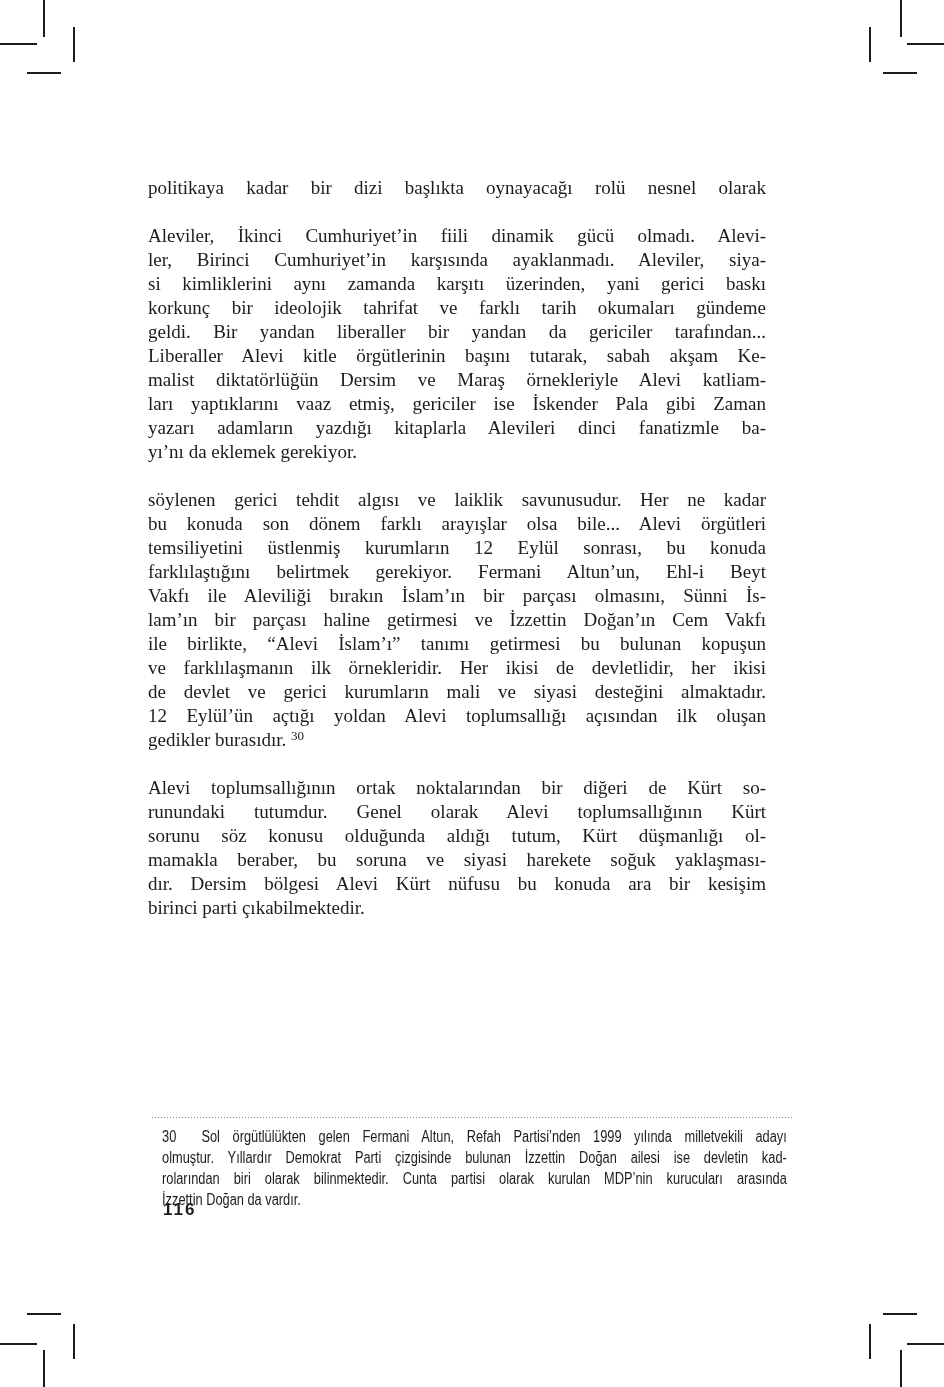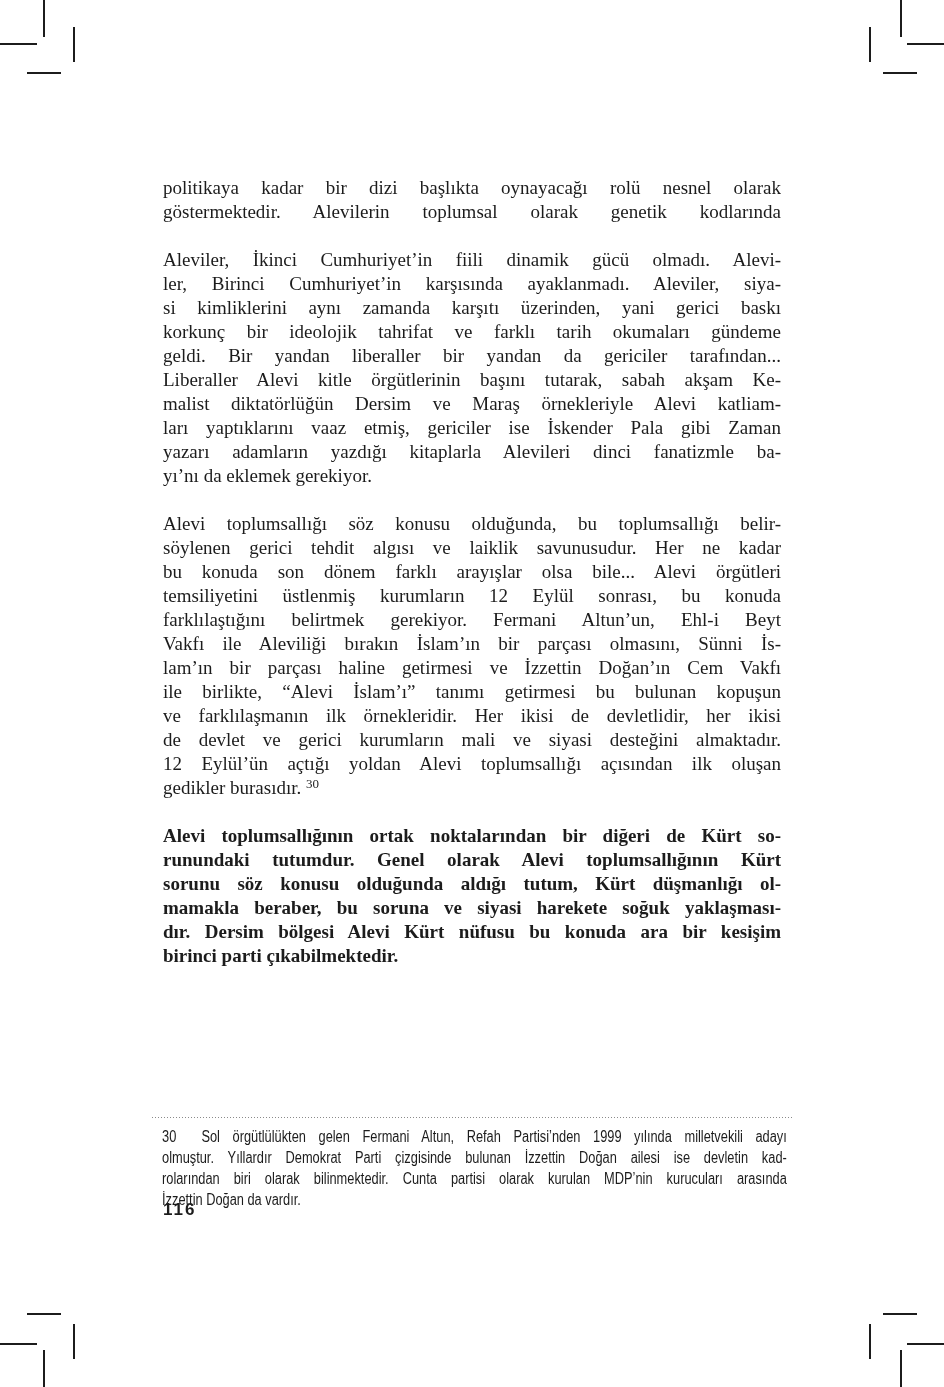--- a/index.html
+++ b/index.html
@@ -30,29 +30,29 @@
   .bl-iv { left: 73px;  top: 1324px; height: 35px; }
   .bl-ih { left: 27px;  top: 1313px; width: 34px; }
   .br-ov { left: 900px; top: 1350px; height: 37px; }
   .br-oh { left: 907px; top: 1343px; width: 37px; }
   .br-iv { left: 869px; top: 1324px; height: 35px; }
   .br-ih { left: 883px; top: 1313px; width: 34px; }
 
   
   .body-text {
     position: absolute;
-    left: 163px;
+    left: 148px;
     top: 176px;
     width: 618px;
     font-family: "Liberation Serif", "DejaVu Serif", serif;
     font-size: 19px;
     line-height: 24px;
   }
   .paragraph { margin: 0 0 24px 0; }
-  .paragraph:last-child { margin-bottom: 0; font-weight: bold; }
+  .paragraph:last-child { margin-bottom: 0; }
   .line {
     text-align: justify;
     text-align-last: justify;
     -moz-text-align-last: justify;
     white-space: normal;
   }
   .line.last {
     text-align-last: left;
     -moz-text-align-last: left;
   }
@@ -116,36 +116,34 @@
   <div class="mark mv bl-iv"></div>
   <div class="mark mh bl-ih"></div>
   <div class="mark mv br-ov"></div>
   <div class="mark mh br-oh"></div>
   <div class="mark mv br-iv"></div>
   <div class="mark mh br-ih"></div>
 
   <div class="body-text">
     <div class="paragraph">
         <div class="line">politikaya kadar bir dizi başlıkta oynayacağı rolü nesnel olarak</div>
-        <div class="line">göstermektedir. Alevilerin toplumsal olarak genetik kodlarında</div>
       </div>
     <div class="paragraph">
         <div class="line">Aleviler, İkinci Cumhuriyet’in fiili dinamik gücü olmadı. Alevi-</div>
         <div class="line">ler, Birinci Cumhuriyet’in karşısında ayaklanmadı. Aleviler, siya-</div>
         <div class="line">si kimliklerini aynı zamanda karşıtı üzerinden, yani gerici baskı</div>
         <div class="line">korkunç bir ideolojik tahrifat ve farklı tarih okumaları gündeme</div>
         <div class="line">geldi. Bir yandan liberaller bir yandan da gericiler tarafından...</div>
         <div class="line">Liberaller Alevi kitle örgütlerinin başını tutarak, sabah akşam Ke-</div>
         <div class="line">malist diktatörlüğün Dersim ve Maraş örnekleriyle Alevi katliam-</div>
         <div class="line">ları yaptıklarını vaaz etmiş, gericiler ise İskender Pala gibi Zaman</div>
         <div class="line">yazarı adamların yazdığı kitaplarla Alevileri dinci fanatizmle ba-</div>
         <div class="line last">yı’nı da eklemek gerekiyor.</div>
       </div>
     <div class="paragraph">
-        <div class="line">Alevi toplumsallığı söz konusu olduğunda, bu toplumsallığı belir-</div>
         <div class="line">söylenen gerici tehdit algısı ve laiklik savunusudur. Her ne kadar</div>
         <div class="line">bu konuda son dönem farklı arayışlar olsa bile... Alevi örgütleri</div>
         <div class="line">temsiliyetini üstlenmiş kurumların 12 Eylül sonrası, bu konuda</div>
         <div class="line">farklılaştığını belirtmek gerekiyor. Fermani Altun’un, Ehl-i Beyt</div>
         <div class="line">Vakfı ile Aleviliği bırakın İslam’ın bir parçası olmasını, Sünni İs-</div>
         <div class="line">lam’ın bir parçası haline getirmesi ve İzzettin Doğan’ın Cem Vakfı</div>
         <div class="line">ile birlikte, “Alevi İslam’ı” tanımı getirmesi bu bulunan kopuşun</div>
         <div class="line">ve farklılaşmanın ilk örnekleridir. Her ikisi de devletlidir, her ikisi</div>
         <div class="line">de devlet ve gerici kurumların mali ve siyasi desteğini almaktadır.</div>
         <div class="line">12 Eylül’ün açtığı yoldan Alevi toplumsallığı açısından ilk oluşan</div>

